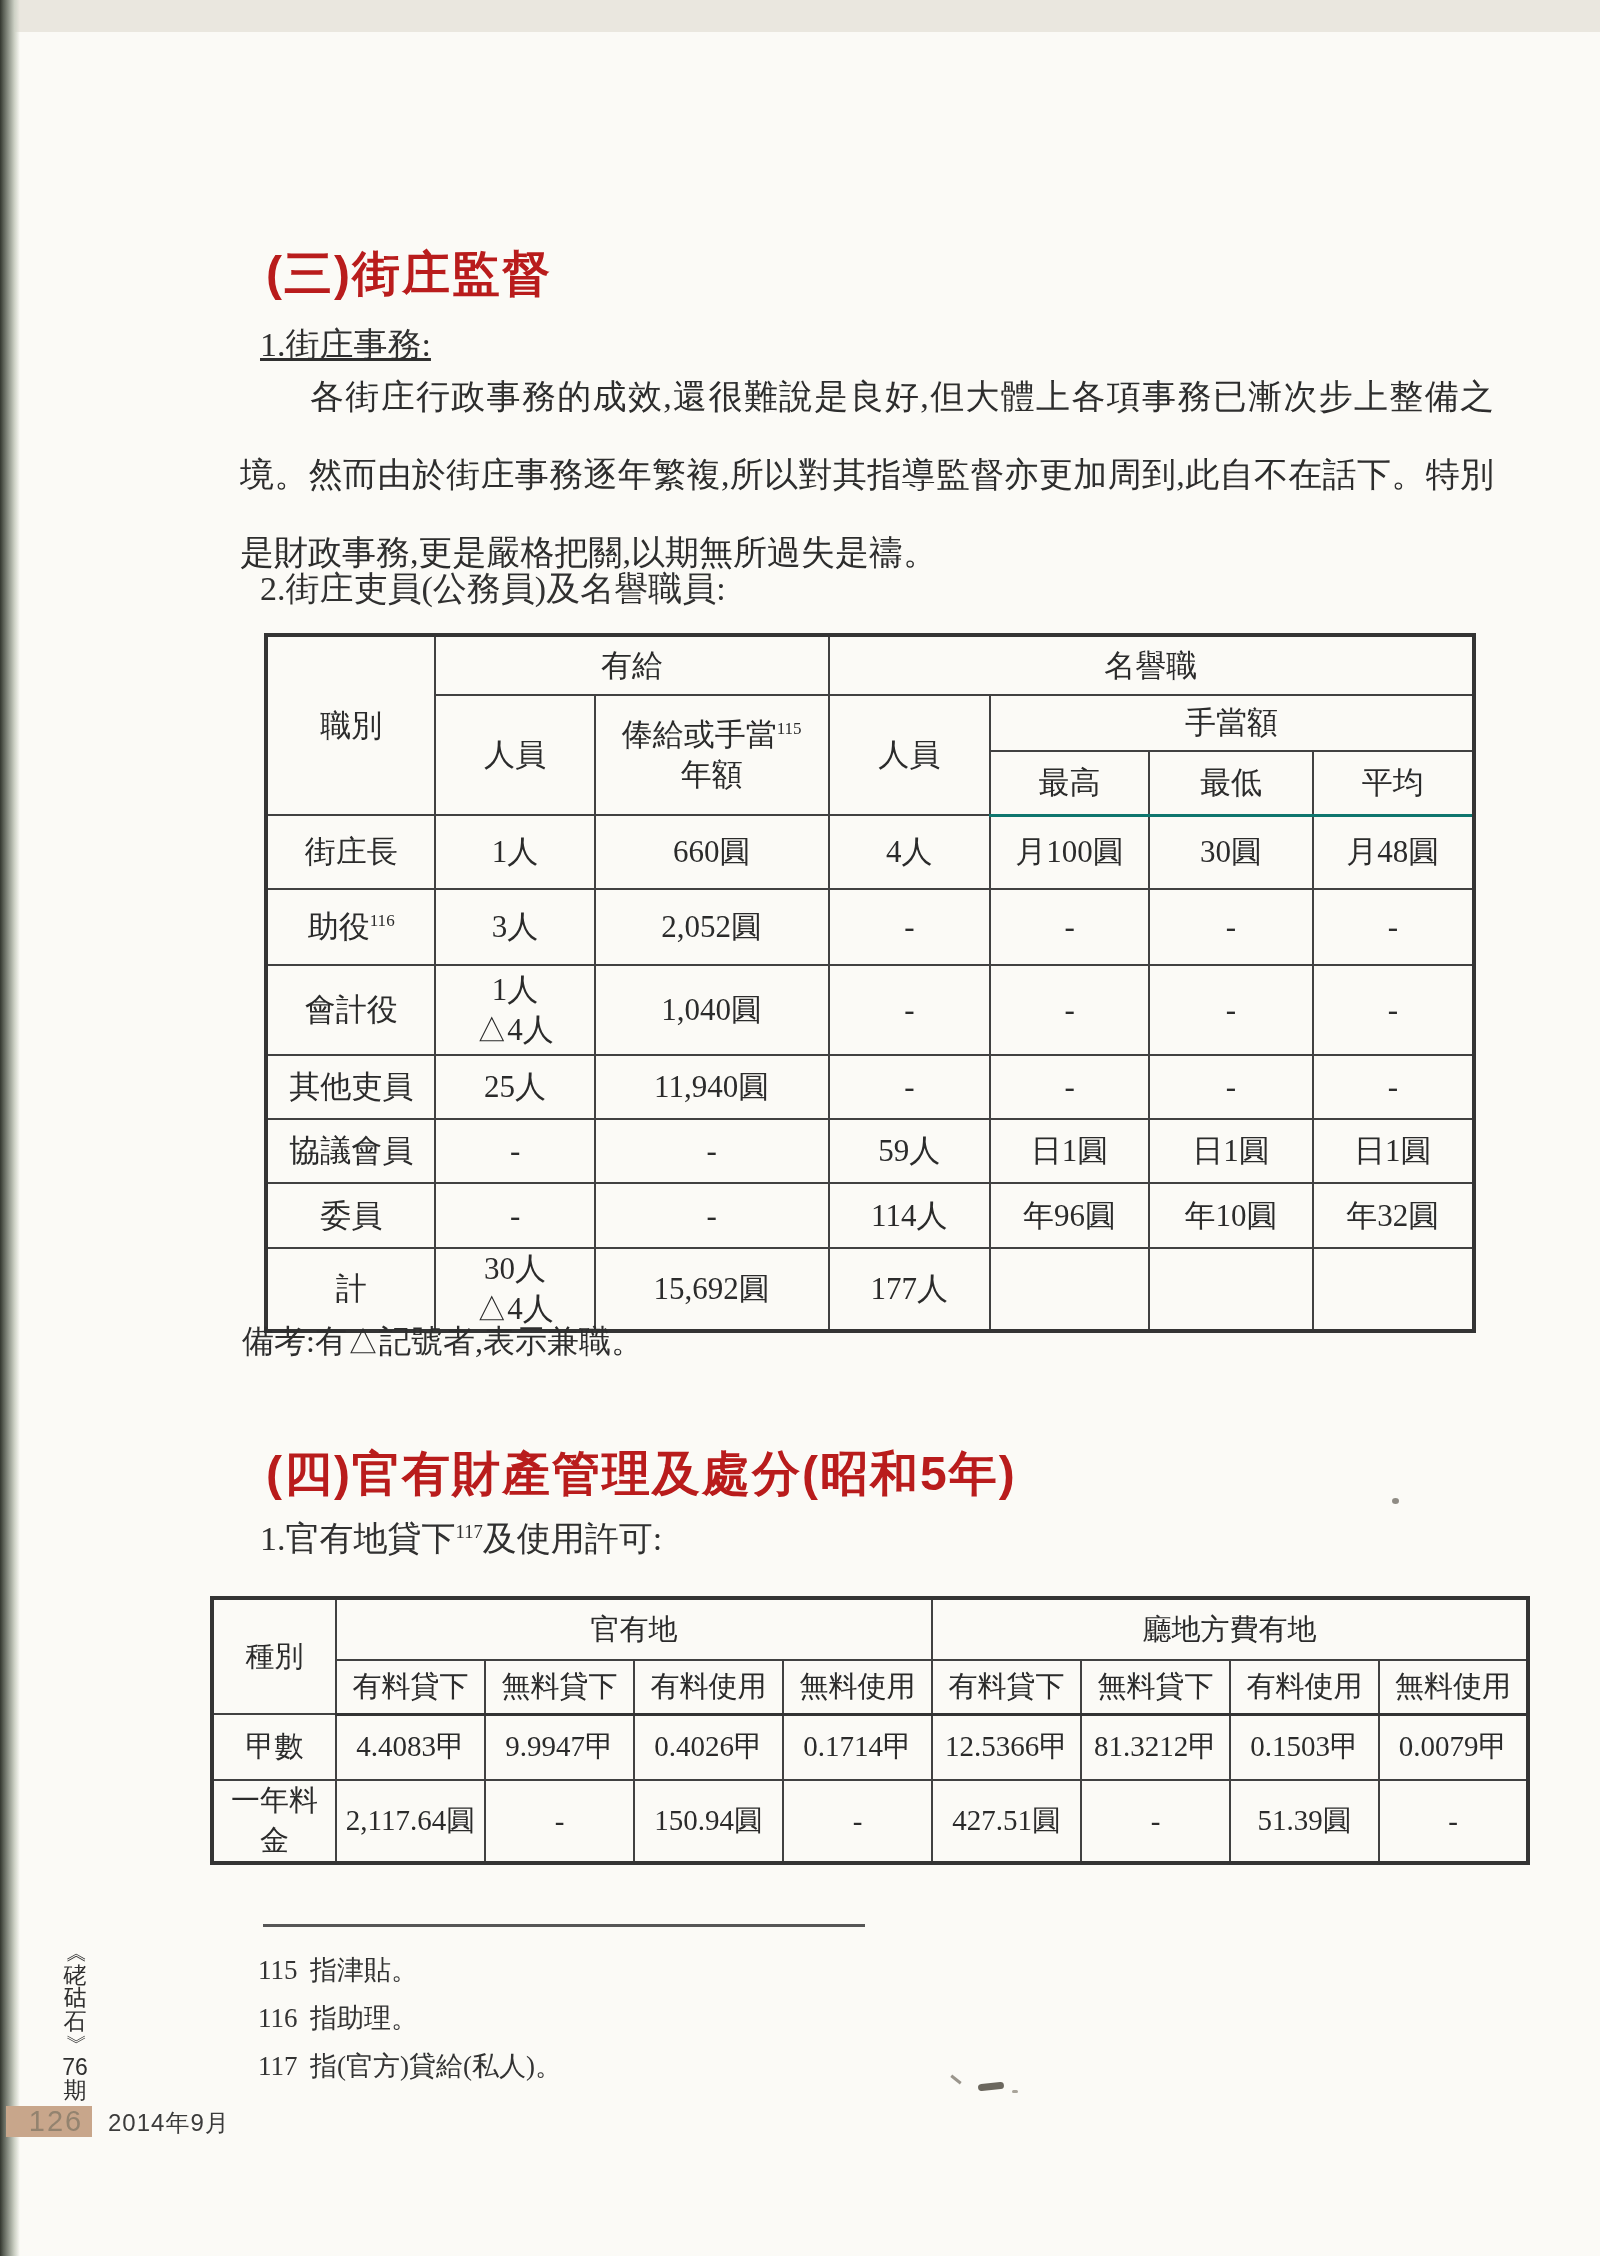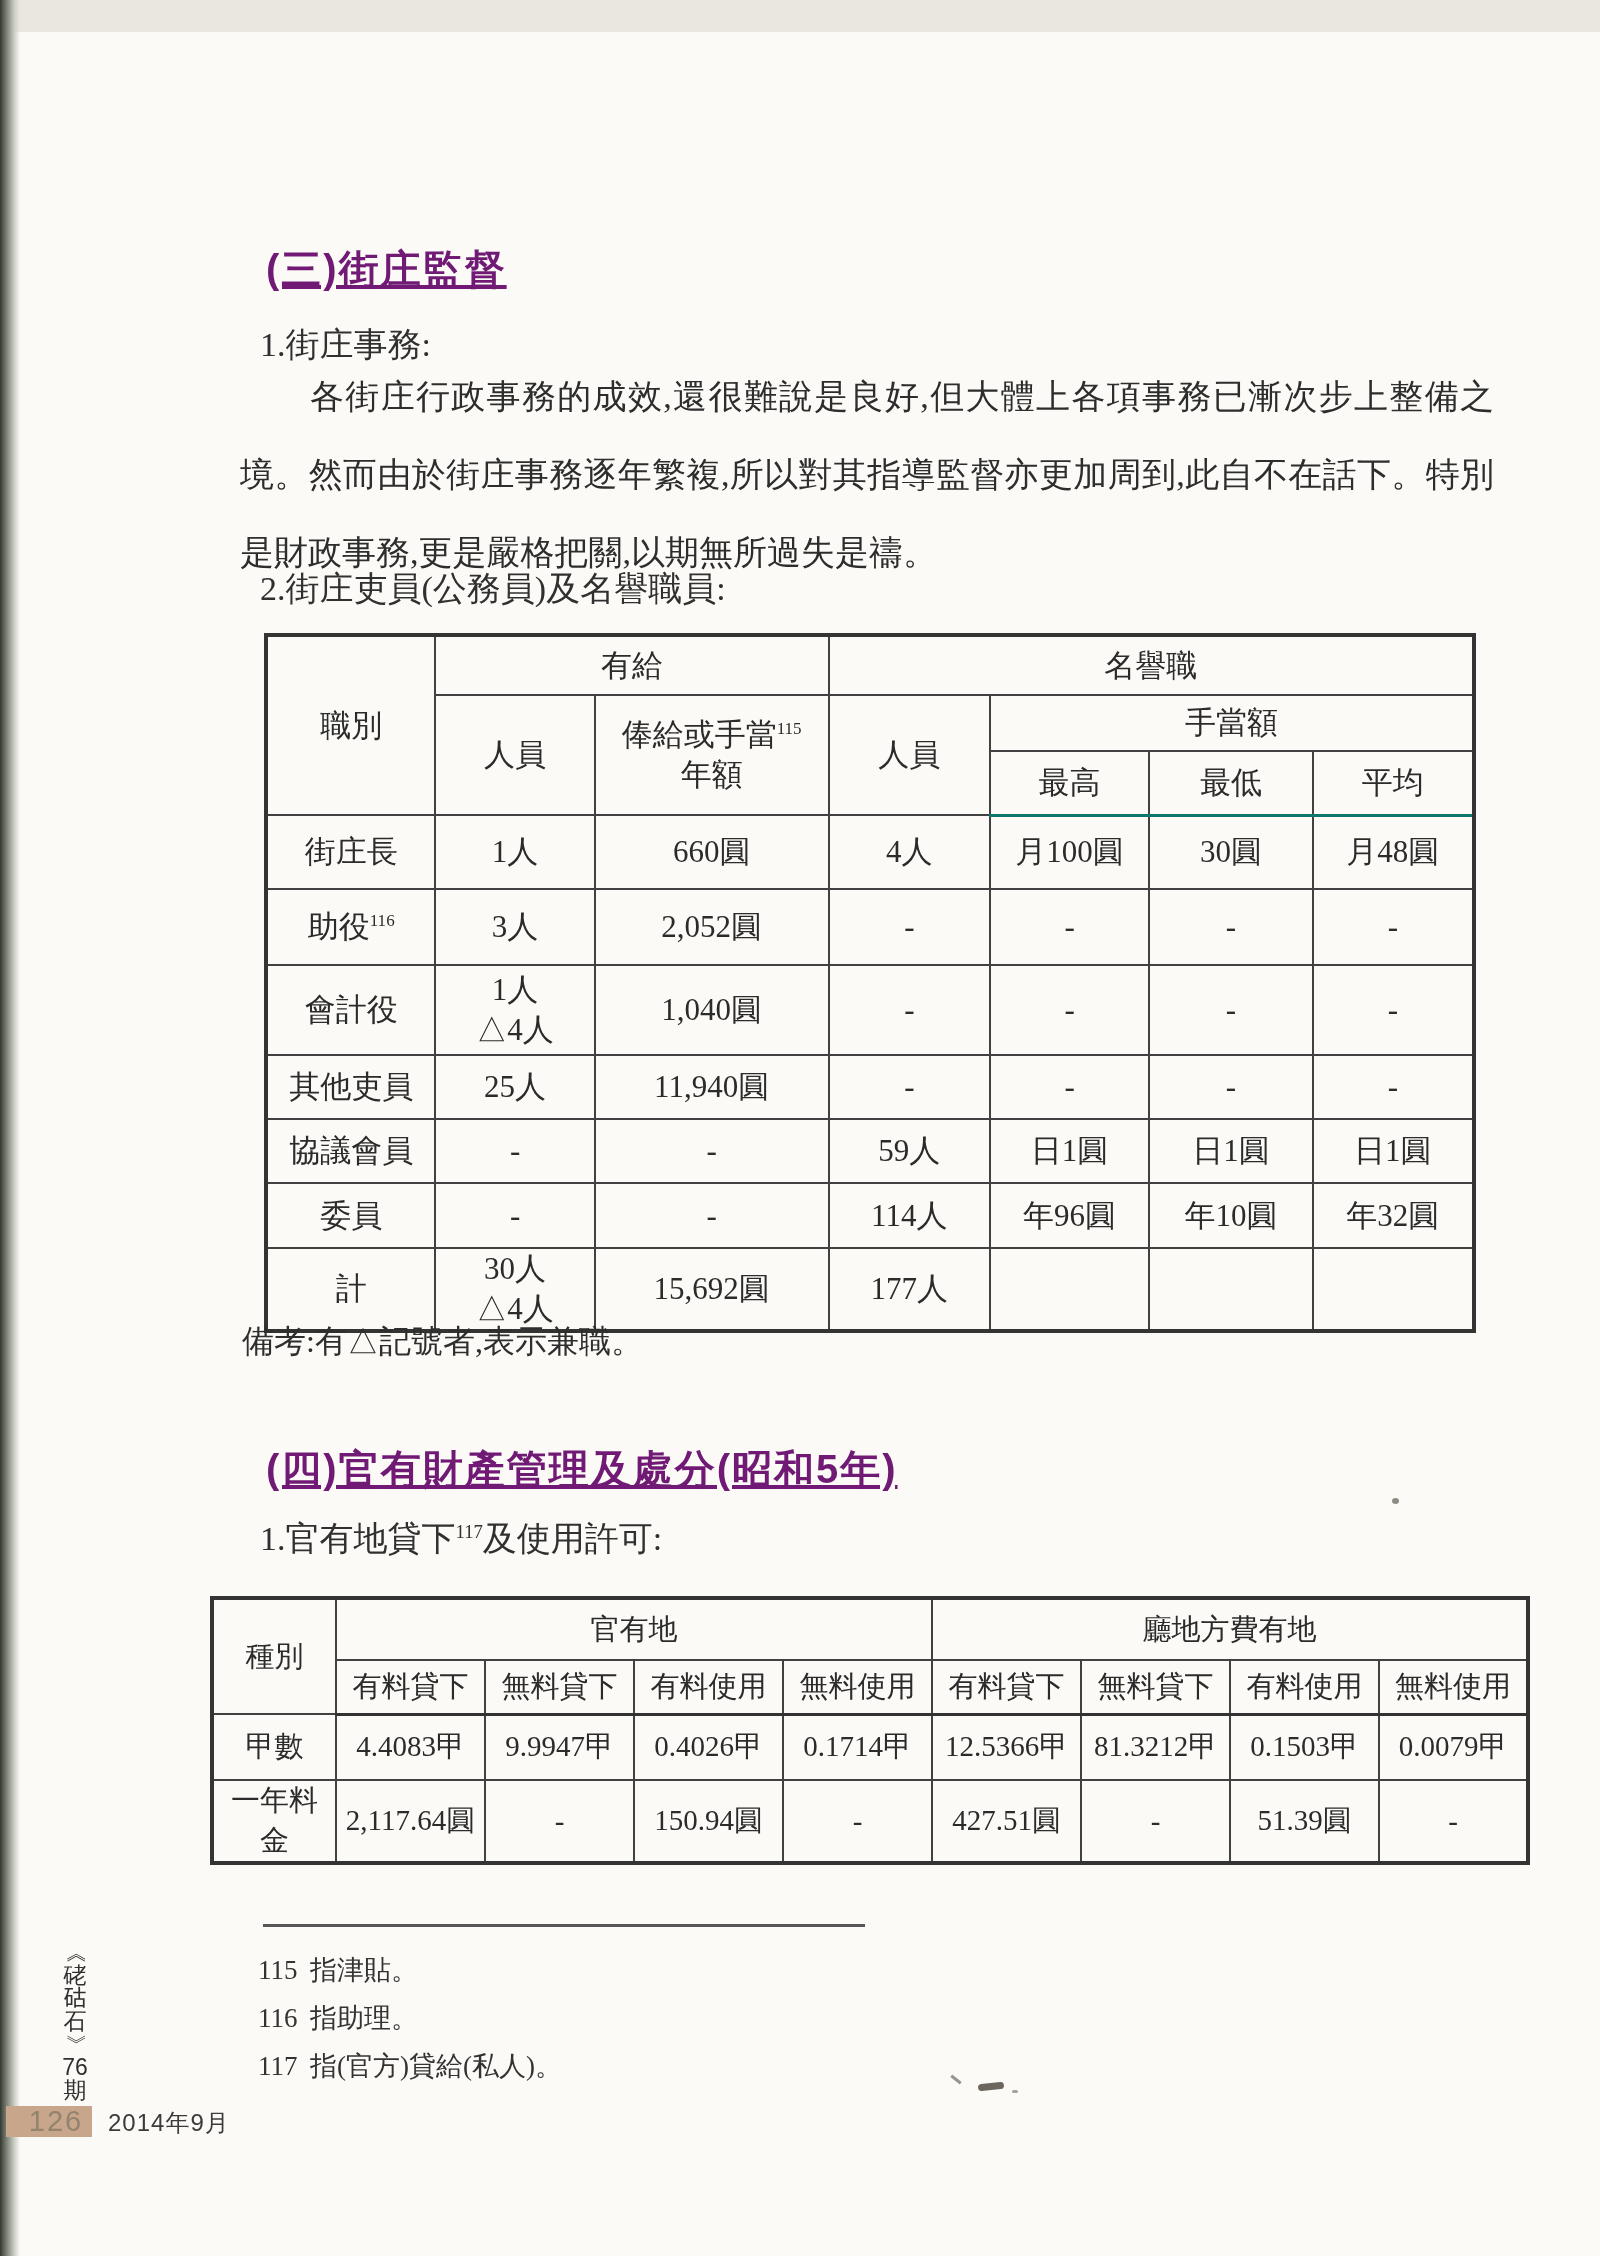--- a/index.html
+++ b/index.html
@@ -7,22 +7,22 @@
     width:1600px;height:2256px;position:relative;overflow:hidden;
     background:#fbfaf6;color:#2b2b2b;
     font-family:"Liberation Serif", serif;
   }
   .abs{position:absolute;}
   
   .top-strip{left:0;top:0;width:1600px;height:32px;background:#eae7df;}
   .left-binding{left:0;top:0;width:20px;height:2256px;
     background:linear-gradient(to right,#33362f 0%,#5d6258 18%,#9ba095 48%,#ccd0c4 72%,rgba(251,250,246,0) 100%);}
   
-  .h-section{font-family:"Liberation Sans", sans-serif;font-weight:bold;font-size:40px;
-    color:#701a75;letter-spacing:2px;white-space:nowrap;text-decoration:underline;}
+  .h-section{font-family:"Liberation Sans", sans-serif;font-weight:bold;font-size:48px;
+    color:#b91c1c;letter-spacing:2px;white-space:nowrap;}
   .sub-item{font-size:34px;color:#303030;white-space:nowrap;}
   .para{width:1254px;font-size:34px;line-height:78px;text-align:justify;text-indent:70px;color:#2d2d2d;}
   sup{font-size:0.55em;vertical-align:super;line-height:0;}
   
   table{border-collapse:collapse;table-layout:fixed;background:transparent;}
   table.doc{border:4px solid #343434;}
   .doc th,.doc td{border:2px solid #414141;text-align:center;vertical-align:middle;
     font-weight:normal;padding:0 6px;white-space:pre-line;color:#2b2b2b;}
   #table1{width:1212px;font-size:31px;}
   #table1 .two-line{line-height:40px;}
@@ -54,21 +54,21 @@
   .art3{left:1012px;top:2090px;width:6px;height:3px;background:#a9a49a;border-radius:2px;}
   .art4{left:1392px;top:1498px;width:7px;height:6px;background:#8f8b84;border-radius:50%;}
 </style>
 </head>
 <body>
 
 <div class="abs top-strip"></div>
 <div class="abs left-binding"></div>
 
 <div class="abs h-section" style="left:266px;top:242px;">(三)街庄監督</div>
-<div class="abs sub-item" style="left:260px;top:322px;">1.街庄事務:</div>
+<div class="abs sub-item" style="left:260px;top:322px;text-decoration:underline;">1.街庄事務:</div>
 <p class="abs para" style="left:240px;top:358px;margin:0;">各街庄行政事務的成效,還很難說是良好,但大體上各項事務已漸次步上整備之境。然而由於街庄事務逐年繁複,所以對其指導監督亦更加周到,此自不在話下。特別是財政事務,更是嚴格把關,以期無所過失是禱。</p>
 <div class="abs sub-item" style="left:260px;top:566px;">2.街庄吏員(公務員)及名譽職員:</div>
 
 <table id="table1" class="abs doc" style="left:264px;top:633px;">
   <colgroup>
     <col style="width:168px">
       <col style="width:158px">
       <col style="width:232px">
     <col style="width:160px">
       <col style="width:158px">

